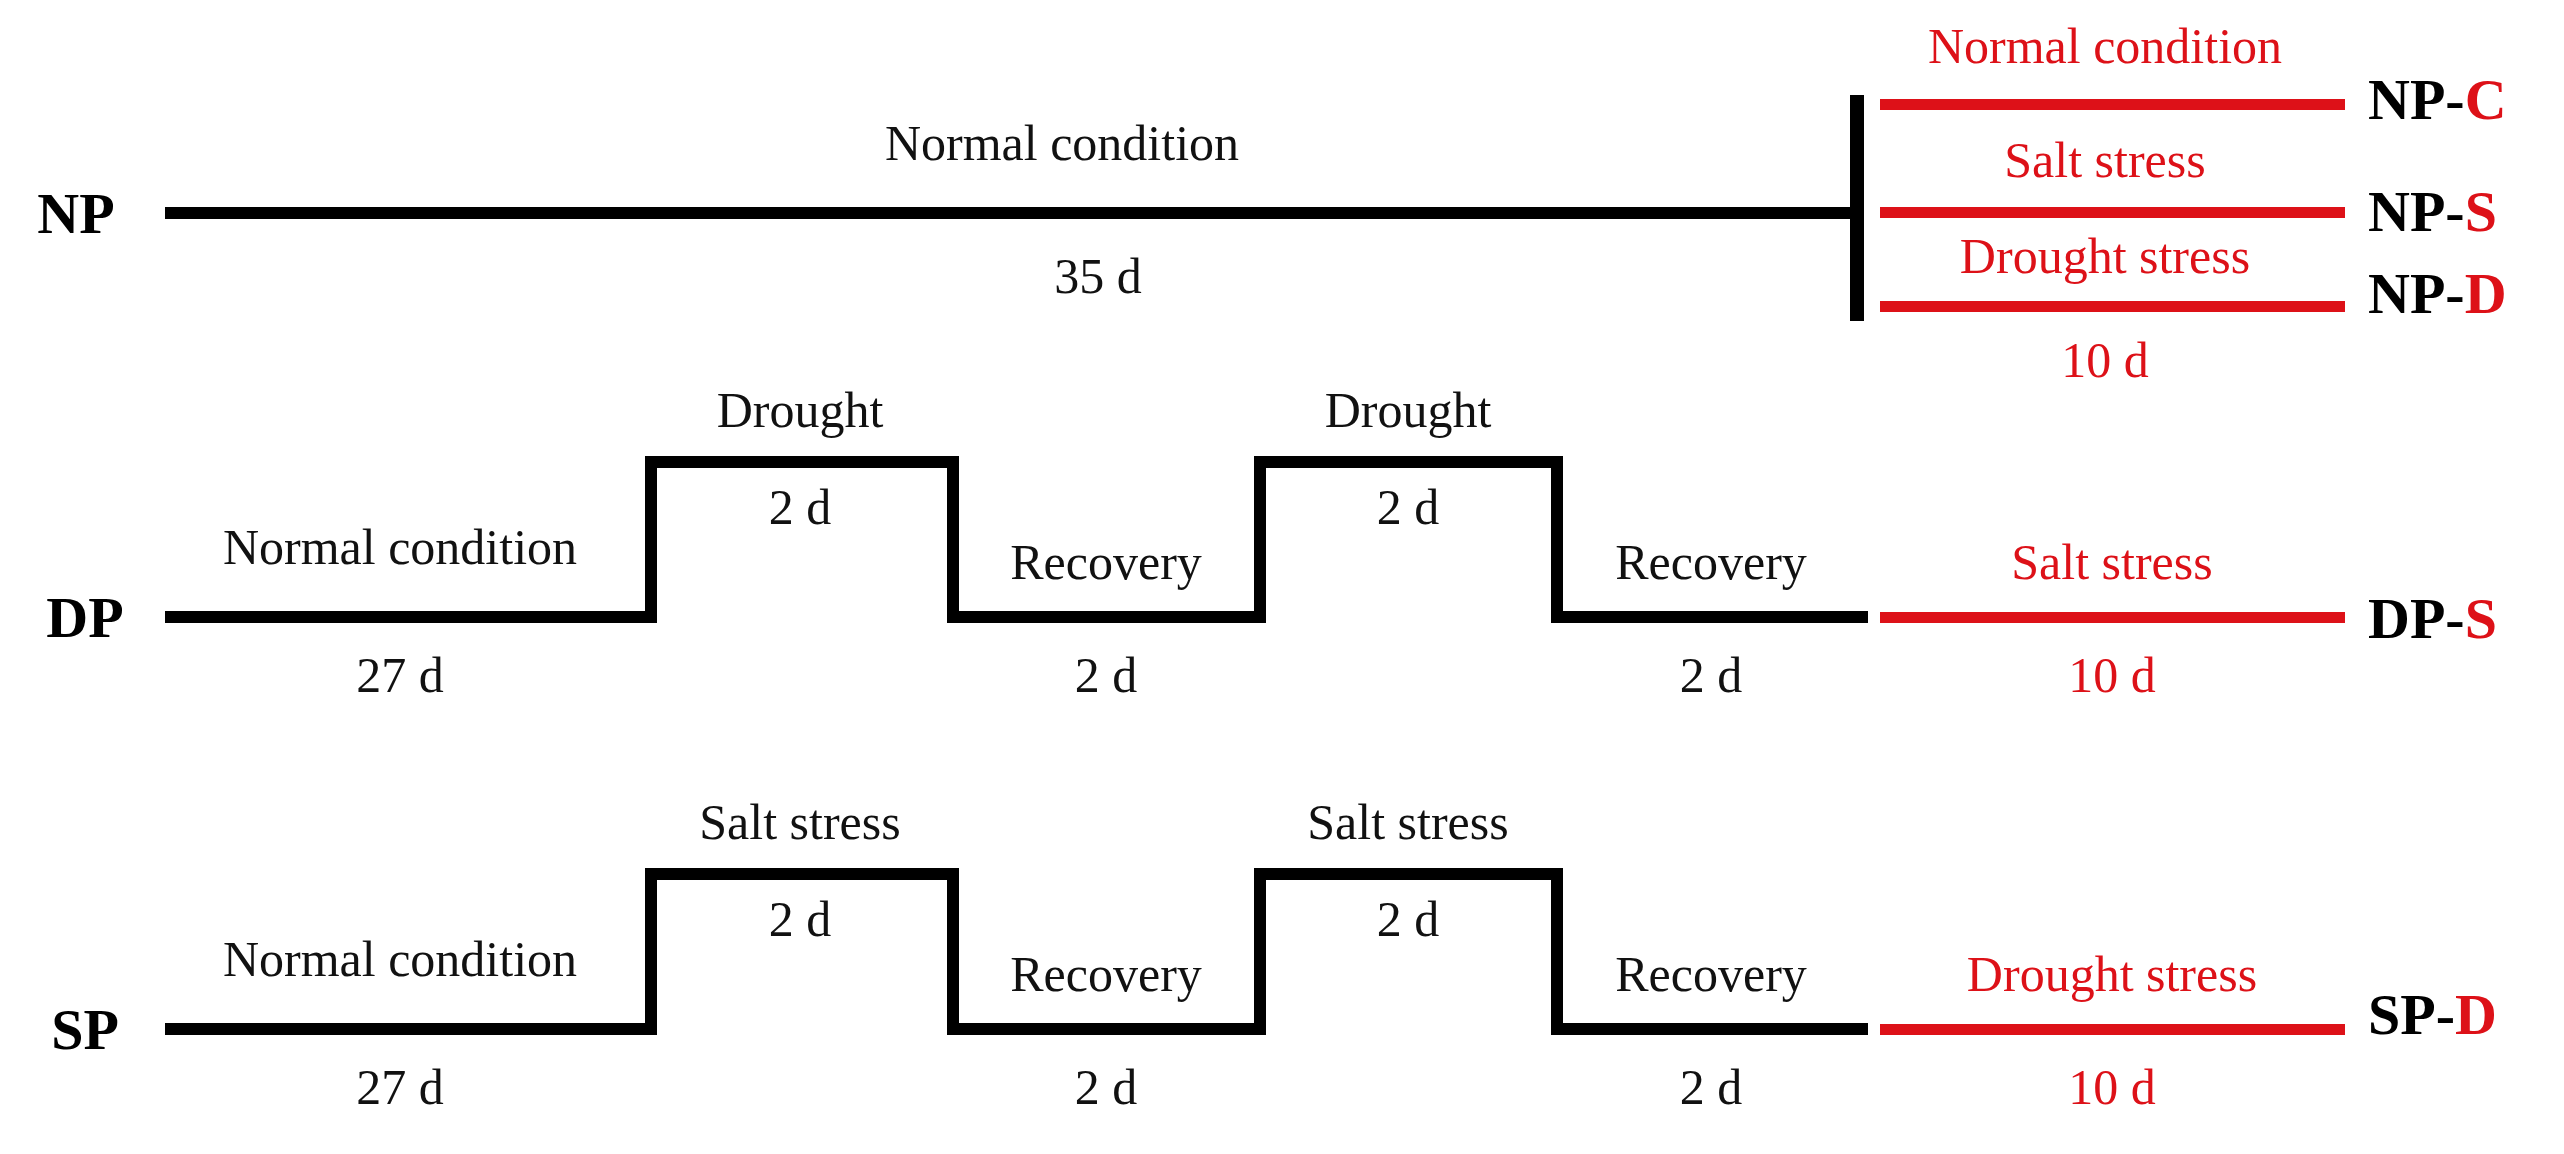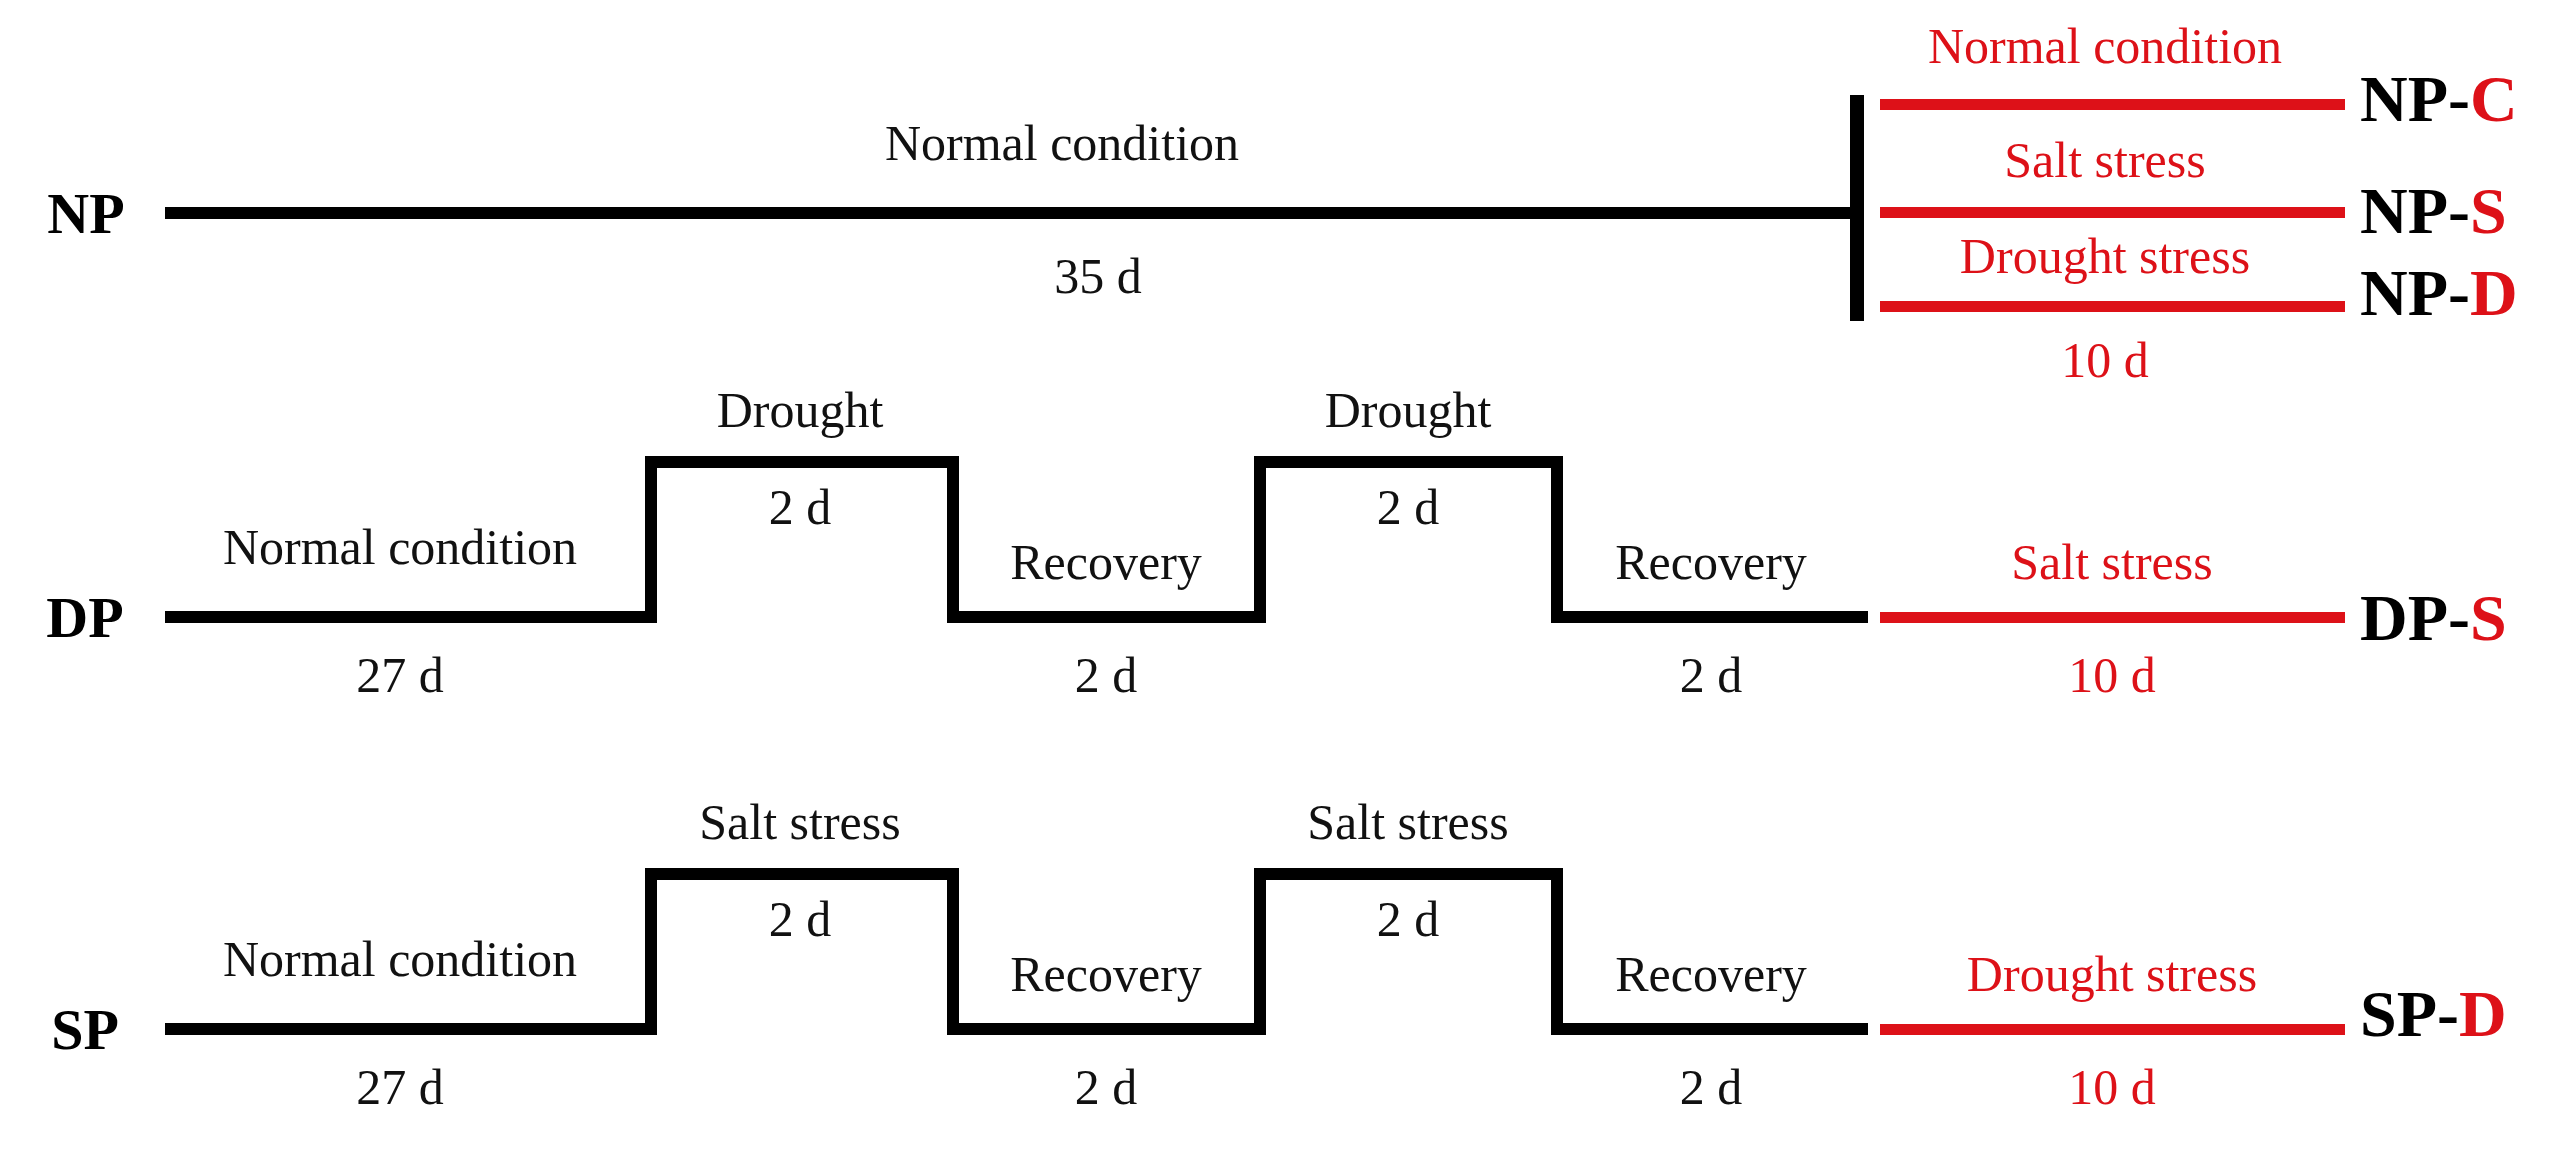--- a/index.html
+++ b/index.html
@@ -22,39 +22,40 @@
   .rowlabel{
     font-weight:bold;
     font-size:58px;
     color:#000000;
   }
   .code{
     position:absolute;
     transform:translate(0,-50%);
     white-space:nowrap;
     font-weight:bold;
-    font-size:66px;
+    font-size:58px;
     color:#000000;
+    margin-left:8px;
   }
   .code .suffix{color:#dd1118;}
   .hline,.vline{
     position:absolute;
     background:#000000;
   }
   .redline{
     position:absolute;
     background:#dd1118;
   }
 </style>
 </head>
 <body>
 
 <div id="figure">
 
-  <div class="txt rowlabel" style="left:86px;top:213px;">NP</div>
+  <div class="txt rowlabel" style="left:76px;top:213px;">NP</div>
 
   <div class="hline" style="left:165px;top:207px;width:1688px;height:12px;"></div>
   <div class="txt" style="left:1062px;top:143px;">Normal condition</div>
   <div class="txt" style="left:1098px;top:276px;">35 d</div>
 
   <div class="vline" style="left:1850px;top:95px;width:14px;height:226px;"></div>
 
   <div class="txt red" style="left:2105px;top:46px;">Normal condition</div>
   <div class="redline" style="left:1880px;top:99px;width:465px;height:11px;"></div>
   <div class="code" style="left:2360px;top:99px;"><span>NP-</span><span class="suffix">C</span></div>

